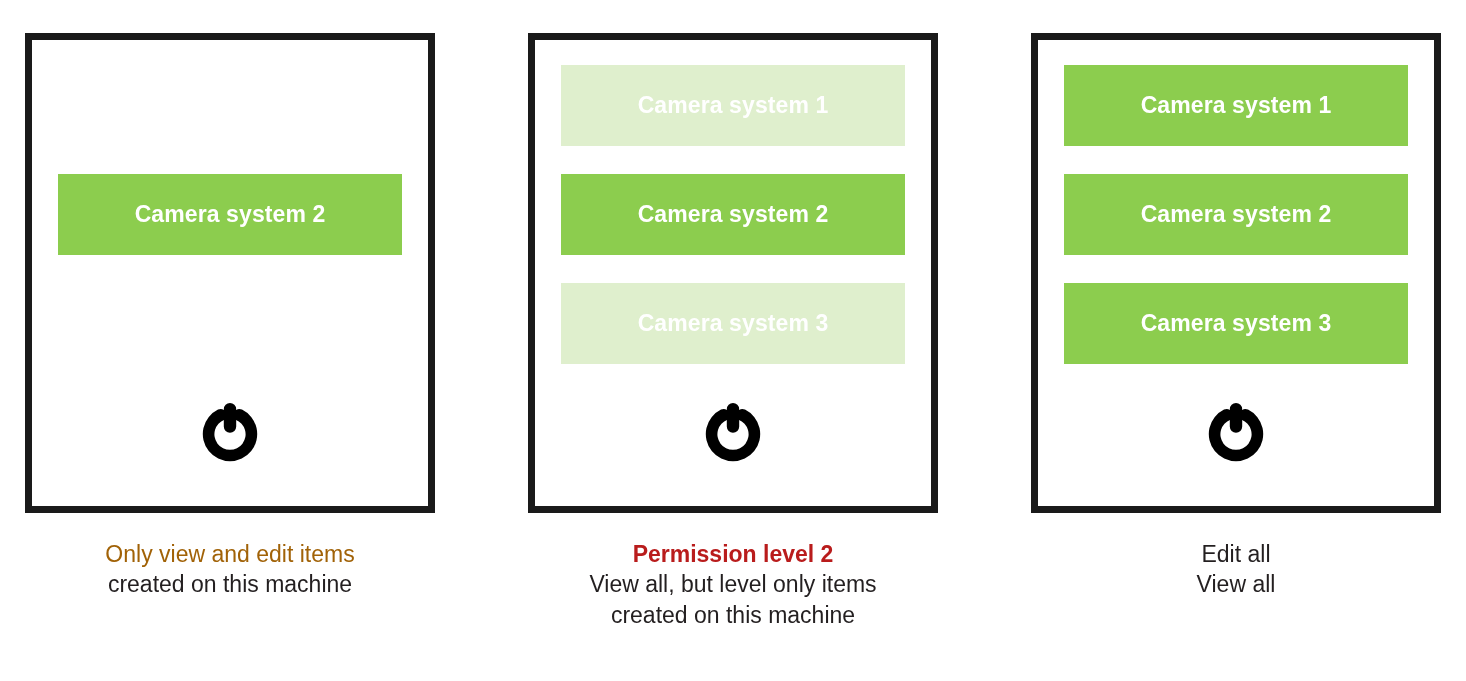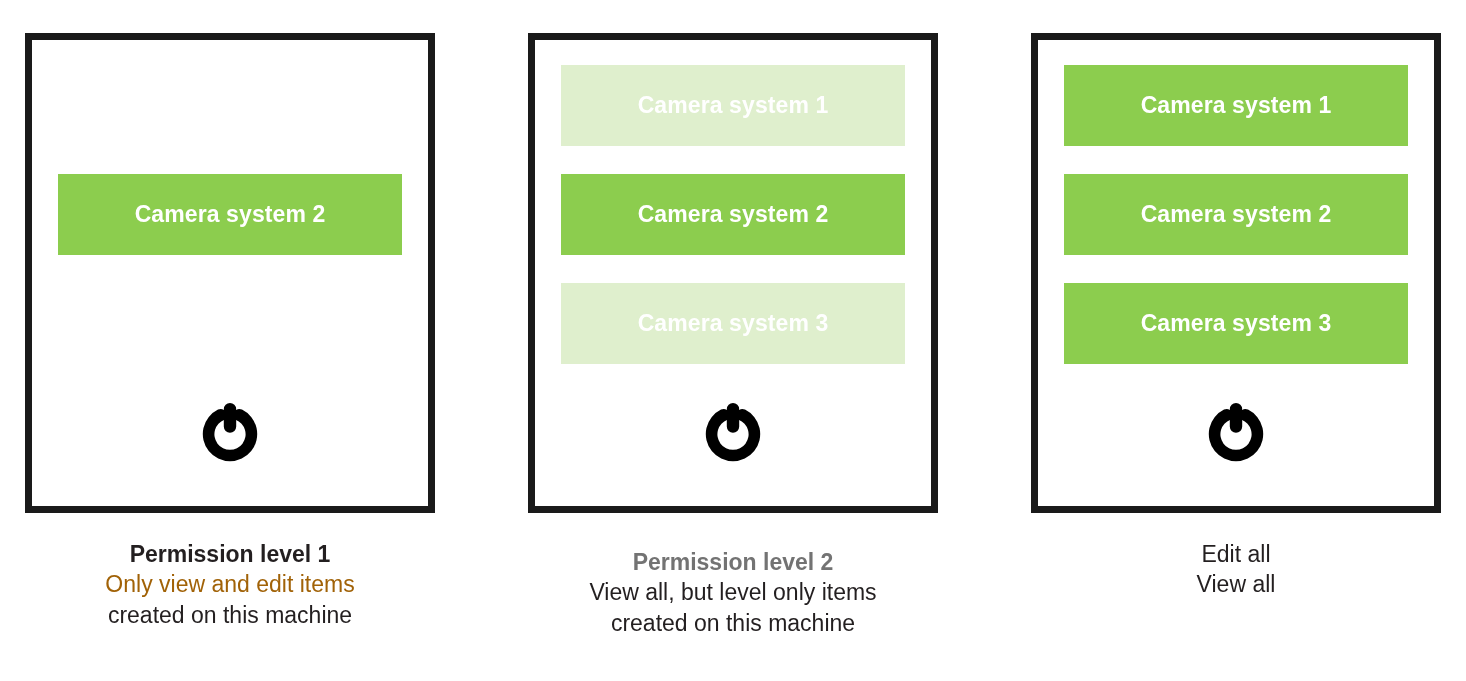--- a/index.html
+++ b/index.html
@@ -146,21 +146,20 @@
         </div>
       </div>
       <div class="power-wrap">
         <svg class="power-icon" viewBox="0 0 64 64" aria-hidden="true">
           <path d="M32 3 a6.2 6.2 0 0 0 -6.2 6.2 v17.4 a6.2 6.2 0 0 0 12.4 0 v-17.4 A6.2 6.2 0 0 0 32 3 Z" fill="#000000"></path>
           <path d="M20.0 9.6 a6.0 6.0 0 0 1 6.4 10.1 a15.6 15.6 0 1 0 11.2 0 a6.0 6.0 0 0 1 6.4 -10.1 a27.2 27.2 0 1 1 -24.0 0 Z" fill="#000000"></path>
         </svg>
       </div>
     </div>
     <div class="caption">
-      <div class="caption-title" style="color: rgb(35, 31, 32);">Permission level 1</div>
       <div class="caption-line" style="color: #a16207;">Only view and edit items</div>
       <div class="caption-line" style="color: rgb(35, 31, 32);">created on this machine</div>
     </div>
   </div>
 
   <div class="column">
     <div class="panel" style="border-color: rgb(26, 26, 26); background: rgb(255, 255, 255);">
       <div class="slots">
         <div class="slot">
           <div class="bar" style="background: rgb(223, 239, 205);">
@@ -179,21 +178,21 @@
         </div>
       </div>
       <div class="power-wrap">
         <svg class="power-icon" viewBox="0 0 64 64" aria-hidden="true">
           <path d="M32 3 a6.2 6.2 0 0 0 -6.2 6.2 v17.4 a6.2 6.2 0 0 0 12.4 0 v-17.4 A6.2 6.2 0 0 0 32 3 Z" fill="#000000"></path>
           <path d="M20.0 9.6 a6.0 6.0 0 0 1 6.4 10.1 a15.6 15.6 0 1 0 11.2 0 a6.0 6.0 0 0 1 6.4 -10.1 a27.2 27.2 0 1 1 -24.0 0 Z" fill="#000000"></path>
         </svg>
       </div>
     </div>
     <div class="caption">
-      <div class="caption-title" style="color: #737373; margin-top: 8px;">Permission level 2</div>
+      <div class="caption-title" style="color: #b91c1c;">Permission level 2</div>
       <div class="caption-line" style="color: rgb(35, 31, 32);">View all, but level only items</div>
       <div class="caption-line" style="color: rgb(35, 31, 32);">created on this machine</div>
     </div>
   </div>
 
   <div class="column">
     <div class="panel" style="border-color: rgb(26, 26, 26); background: rgb(255, 255, 255);">
       <div class="slots">
         <div class="slot">
           <div class="bar" style="background: rgb(140, 205, 78);">

